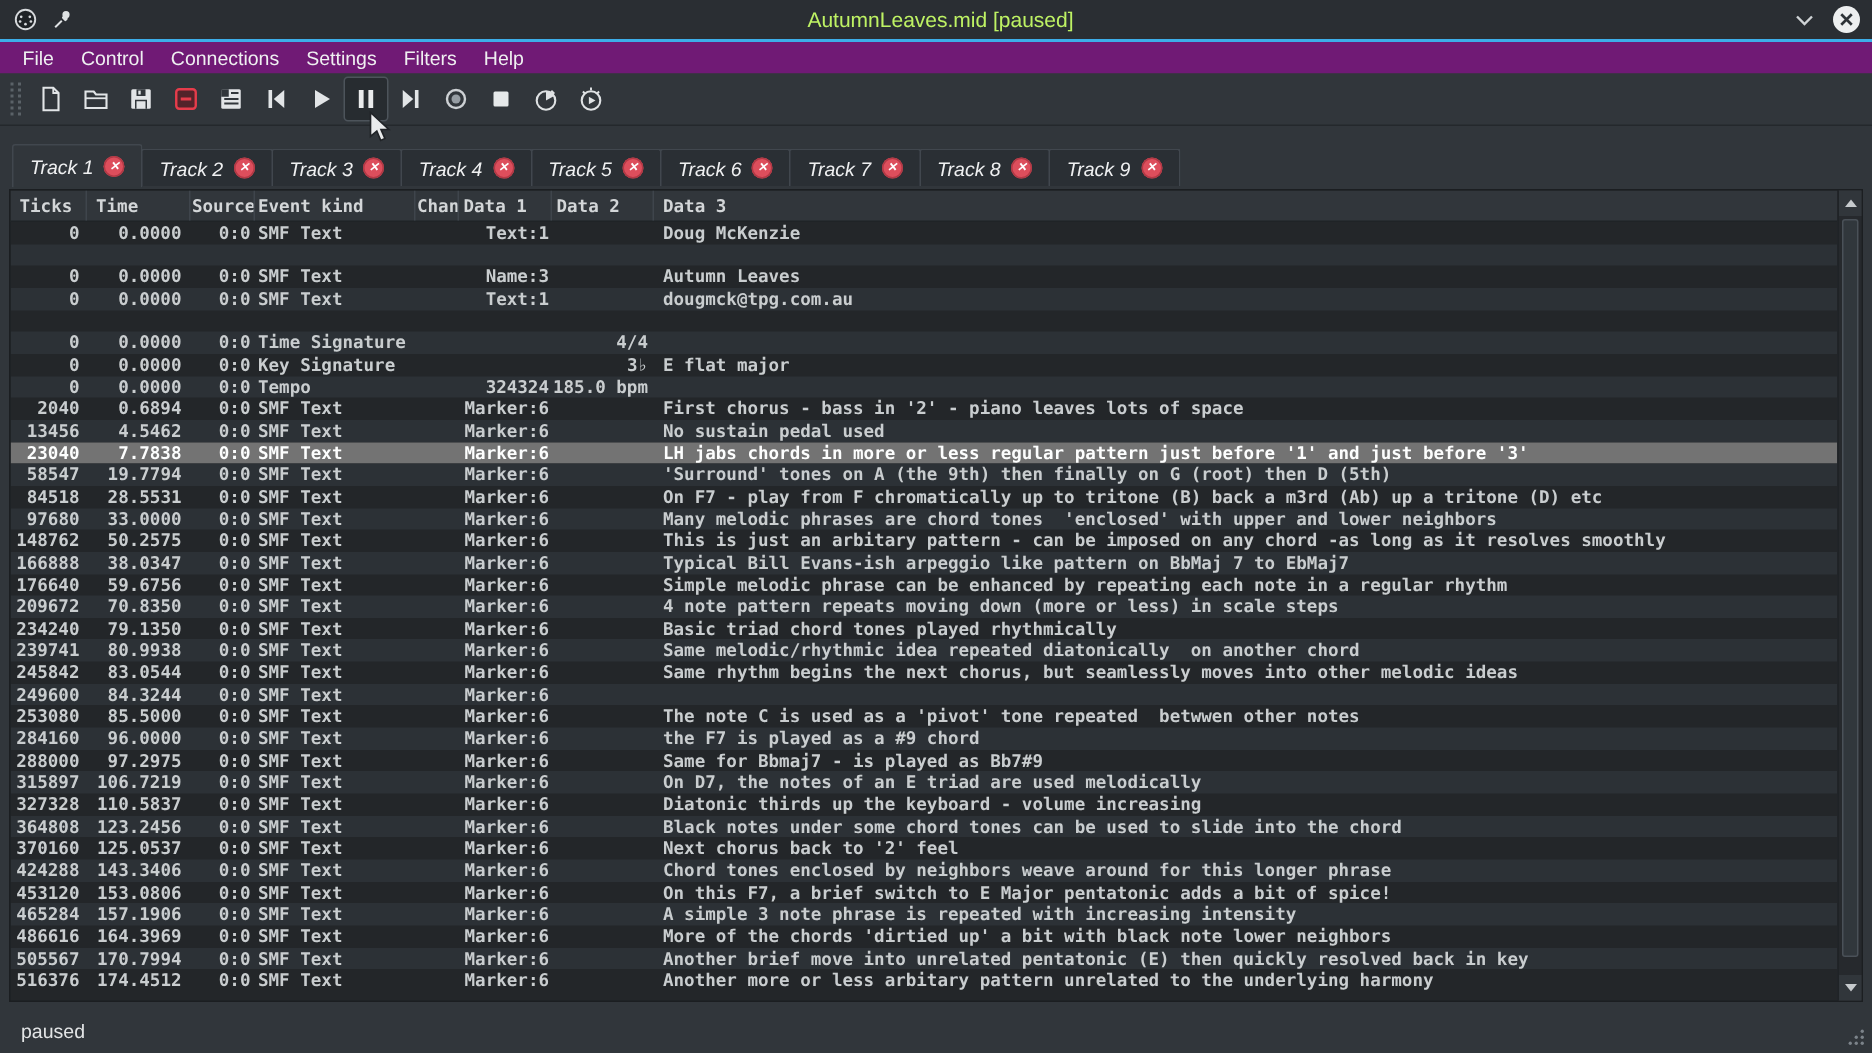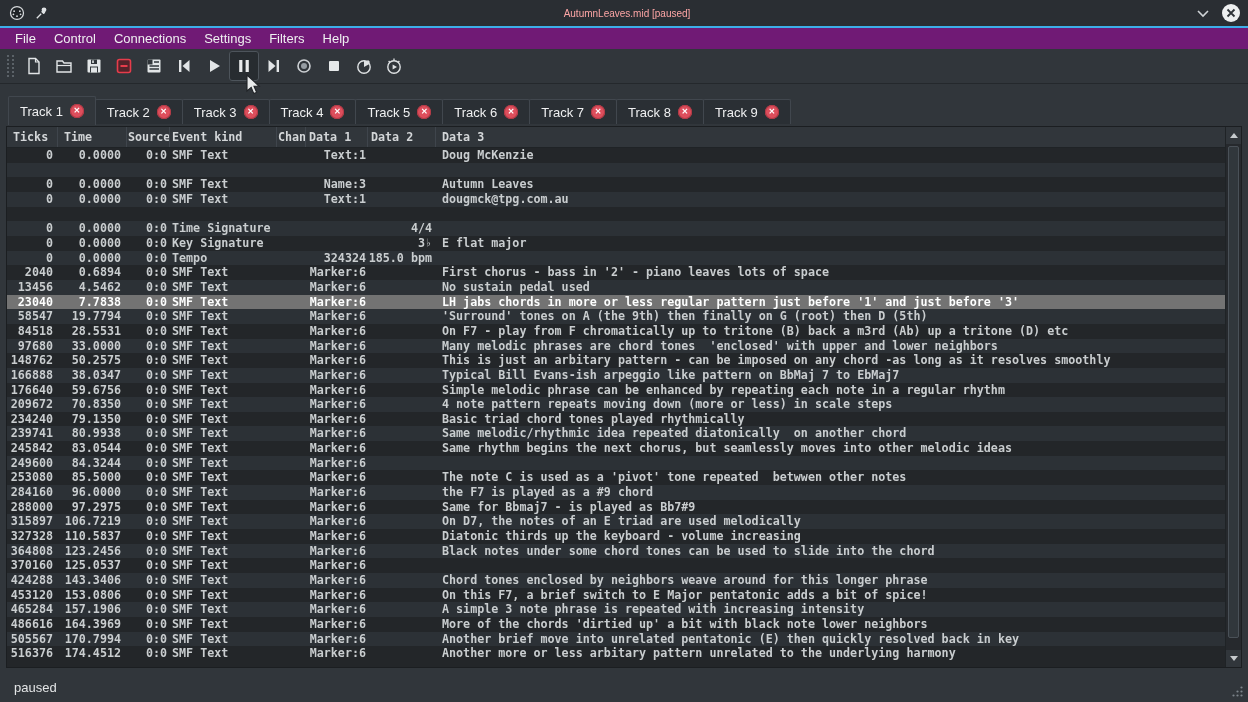--- a/index.html
+++ b/index.html
@@ -3,21 +3,21 @@
 <meta charset="utf-8">
 <style>
   * { margin:0; padding:0; box-sizing:border-box; }
   html,body { width:1248px; height:702px; overflow:hidden; background:#31363b;
               font-family:"Liberation Sans", sans-serif; }
   .window { position:relative; width:1248px; height:702px; }
 
   
   .titlebar { height:28px; background:#2a2e33; display:flex; align-items:center;
               padding:0 8px; border-bottom:2px solid #3daee9; }
-  .titlebar .title { flex:1; text-align:center; font-size:10px; color:#fca5a5; }
+  .titlebar .title { flex:1; text-align:center; font-size:14px; color:#bef264; }
   .tb-icon { display:flex; align-items:center; justify-content:center; margin-right:8px; }
   .close-btn { width:18px; height:18px; border-radius:50%; background:#edeff0;
                display:flex; align-items:center; justify-content:center; margin-left:10px; }
 
   
   .menubar { height:21px; background:#701a75; display:flex; align-items:center;
              padding-left:6px; }
   .menu-item { font-size:13px; color:#eff0f1; padding:2px 9px; }
 
   
@@ -27,21 +27,21 @@
           border-right:2px dotted #5b6268; margin:0 5px 0 2px; }
   .tbtn { width:30px; height:30px; display:flex; align-items:center; justify-content:center;
           border-radius:3px; border:1px solid transparent; }
   .tbtn.checked { background:#272c30; border:1px solid #4d545b; }
 
   
   .tabbar { height:40px; background:#31363b; display:flex; align-items:flex-end;
             padding-left:8px; position:relative; z-index:2; }
   .tab { height:25px; display:flex; align-items:center; gap:7px; padding:0 11px;
          background:#2a2f34; border:1px solid #41474e; border-bottom:none;
-         border-radius:2px 2px 0 0; font-size:13px; color:#eff0f1; margin-right:-1px; }
+         border-radius:2px 2px 0 0; font-size:13px; color:#eff0f1; margin-right:-1px;font-style:italic; }
   .tab.active { height:29px; background:#31363b; margin-bottom:-1px; z-index:3; position:relative; }
   .tab-close { width:14px; height:14px; border-radius:50%; background:#dd4e5c;
                color:#fff; font-size:8px; font-weight:bold; display:flex;
                align-items:center; justify-content:center; line-height:1;
                box-shadow: inset 0 0 0 1px #b23945; }
 
   
   .table-frame { position:absolute; left:6px; top:126px; width:1236px; height:542px;
                  background:#232629; border:1px solid #1b1e21; display:flex; z-index:1; }
   .table-left { flex:1; display:flex; flex-direction:column; overflow:hidden;font-weight:bold; }
@@ -297,21 +297,21 @@
           <div class="row"><div class="cell c0">234240</div><div class="cell c1">79.1350</div><div class="cell c2">0:0</div><div class="cell c3">SMF Text</div><div class="cell c4"></div><div class="cell c5">Marker:6</div><div class="cell c6"></div><div class="cell c7">Basic triad chord tones played rhythmically</div></div>
           <div class="row"><div class="cell c0">239741</div><div class="cell c1">80.9938</div><div class="cell c2">0:0</div><div class="cell c3">SMF Text</div><div class="cell c4"></div><div class="cell c5">Marker:6</div><div class="cell c6"></div><div class="cell c7">Same melodic/rhythmic idea repeated diatonically  on another chord</div></div>
           <div class="row"><div class="cell c0">245842</div><div class="cell c1">83.0544</div><div class="cell c2">0:0</div><div class="cell c3">SMF Text</div><div class="cell c4"></div><div class="cell c5">Marker:6</div><div class="cell c6"></div><div class="cell c7">Same rhythm begins the next chorus, but seamlessly moves into other melodic ideas</div></div>
           <div class="row"><div class="cell c0">249600</div><div class="cell c1">84.3244</div><div class="cell c2">0:0</div><div class="cell c3">SMF Text</div><div class="cell c4"></div><div class="cell c5">Marker:6</div><div class="cell c6"></div></div>
           <div class="row"><div class="cell c0">253080</div><div class="cell c1">85.5000</div><div class="cell c2">0:0</div><div class="cell c3">SMF Text</div><div class="cell c4"></div><div class="cell c5">Marker:6</div><div class="cell c6"></div><div class="cell c7">The note C is used as a 'pivot' tone repeated  betwwen other notes</div></div>
           <div class="row"><div class="cell c0">284160</div><div class="cell c1">96.0000</div><div class="cell c2">0:0</div><div class="cell c3">SMF Text</div><div class="cell c4"></div><div class="cell c5">Marker:6</div><div class="cell c6"></div><div class="cell c7">the F7 is played as a #9 chord</div></div>
           <div class="row"><div class="cell c0">288000</div><div class="cell c1">97.2975</div><div class="cell c2">0:0</div><div class="cell c3">SMF Text</div><div class="cell c4"></div><div class="cell c5">Marker:6</div><div class="cell c6"></div><div class="cell c7">Same for Bbmaj7 - is played as Bb7#9</div></div>
           <div class="row"><div class="cell c0">315897</div><div class="cell c1">106.7219</div><div class="cell c2">0:0</div><div class="cell c3">SMF Text</div><div class="cell c4"></div><div class="cell c5">Marker:6</div><div class="cell c6"></div><div class="cell c7">On D7, the notes of an E triad are used melodically</div></div>
           <div class="row"><div class="cell c0">327328</div><div class="cell c1">110.5837</div><div class="cell c2">0:0</div><div class="cell c3">SMF Text</div><div class="cell c4"></div><div class="cell c5">Marker:6</div><div class="cell c6"></div><div class="cell c7">Diatonic thirds up the keyboard - volume increasing</div></div>
           <div class="row"><div class="cell c0">364808</div><div class="cell c1">123.2456</div><div class="cell c2">0:0</div><div class="cell c3">SMF Text</div><div class="cell c4"></div><div class="cell c5">Marker:6</div><div class="cell c6"></div><div class="cell c7">Black notes under some chord tones can be used to slide into the chord</div></div>
-          <div class="row"><div class="cell c0">370160</div><div class="cell c1">125.0537</div><div class="cell c2">0:0</div><div class="cell c3">SMF Text</div><div class="cell c4"></div><div class="cell c5">Marker:6</div><div class="cell c6"></div></div>
+          <div class="row"><div class="cell c0">370160</div><div class="cell c1">125.0537</div><div class="cell c2">0:0</div><div class="cell c3">SMF Text</div><div class="cell c4"></div><div class="cell c5">Marker:6</div><div class="cell c6"></div><div class="cell c7">Next chorus back to '2' feel</div></div>
           <div class="row"><div class="cell c0">424288</div><div class="cell c1">143.3406</div><div class="cell c2">0:0</div><div class="cell c3">SMF Text</div><div class="cell c4"></div><div class="cell c5">Marker:6</div><div class="cell c6"></div><div class="cell c7">Chord tones enclosed by neighbors weave around for this longer phrase</div></div>
           <div class="row"><div class="cell c0">453120</div><div class="cell c1">153.0806</div><div class="cell c2">0:0</div><div class="cell c3">SMF Text</div><div class="cell c4"></div><div class="cell c5">Marker:6</div><div class="cell c6"></div><div class="cell c7">On this F7, a brief switch to E Major pentatonic adds a bit of spice!</div></div>
           <div class="row"><div class="cell c0">465284</div><div class="cell c1">157.1906</div><div class="cell c2">0:0</div><div class="cell c3">SMF Text</div><div class="cell c4"></div><div class="cell c5">Marker:6</div><div class="cell c6"></div><div class="cell c7">A simple 3 note phrase is repeated with increasing intensity</div></div>
           <div class="row"><div class="cell c0">486616</div><div class="cell c1">164.3969</div><div class="cell c2">0:0</div><div class="cell c3">SMF Text</div><div class="cell c4"></div><div class="cell c5">Marker:6</div><div class="cell c6"></div><div class="cell c7">More of the chords 'dirtied up' a bit with black note lower neighbors</div></div>
           <div class="row"><div class="cell c0">505567</div><div class="cell c1">170.7994</div><div class="cell c2">0:0</div><div class="cell c3">SMF Text</div><div class="cell c4"></div><div class="cell c5">Marker:6</div><div class="cell c6"></div><div class="cell c7">Another brief move into unrelated pentatonic (E) then quickly resolved back in key</div></div>
           <div class="row"><div class="cell c0">516376</div><div class="cell c1">174.4512</div><div class="cell c2">0:0</div><div class="cell c3">SMF Text</div><div class="cell c4"></div><div class="cell c5">Marker:6</div><div class="cell c6"></div><div class="cell c7">Another more or less arbitary pattern unrelated to the underlying harmony</div></div>
         </div>
     </div>
     <div class="scrollbar">
       <div class="sb-btn">

